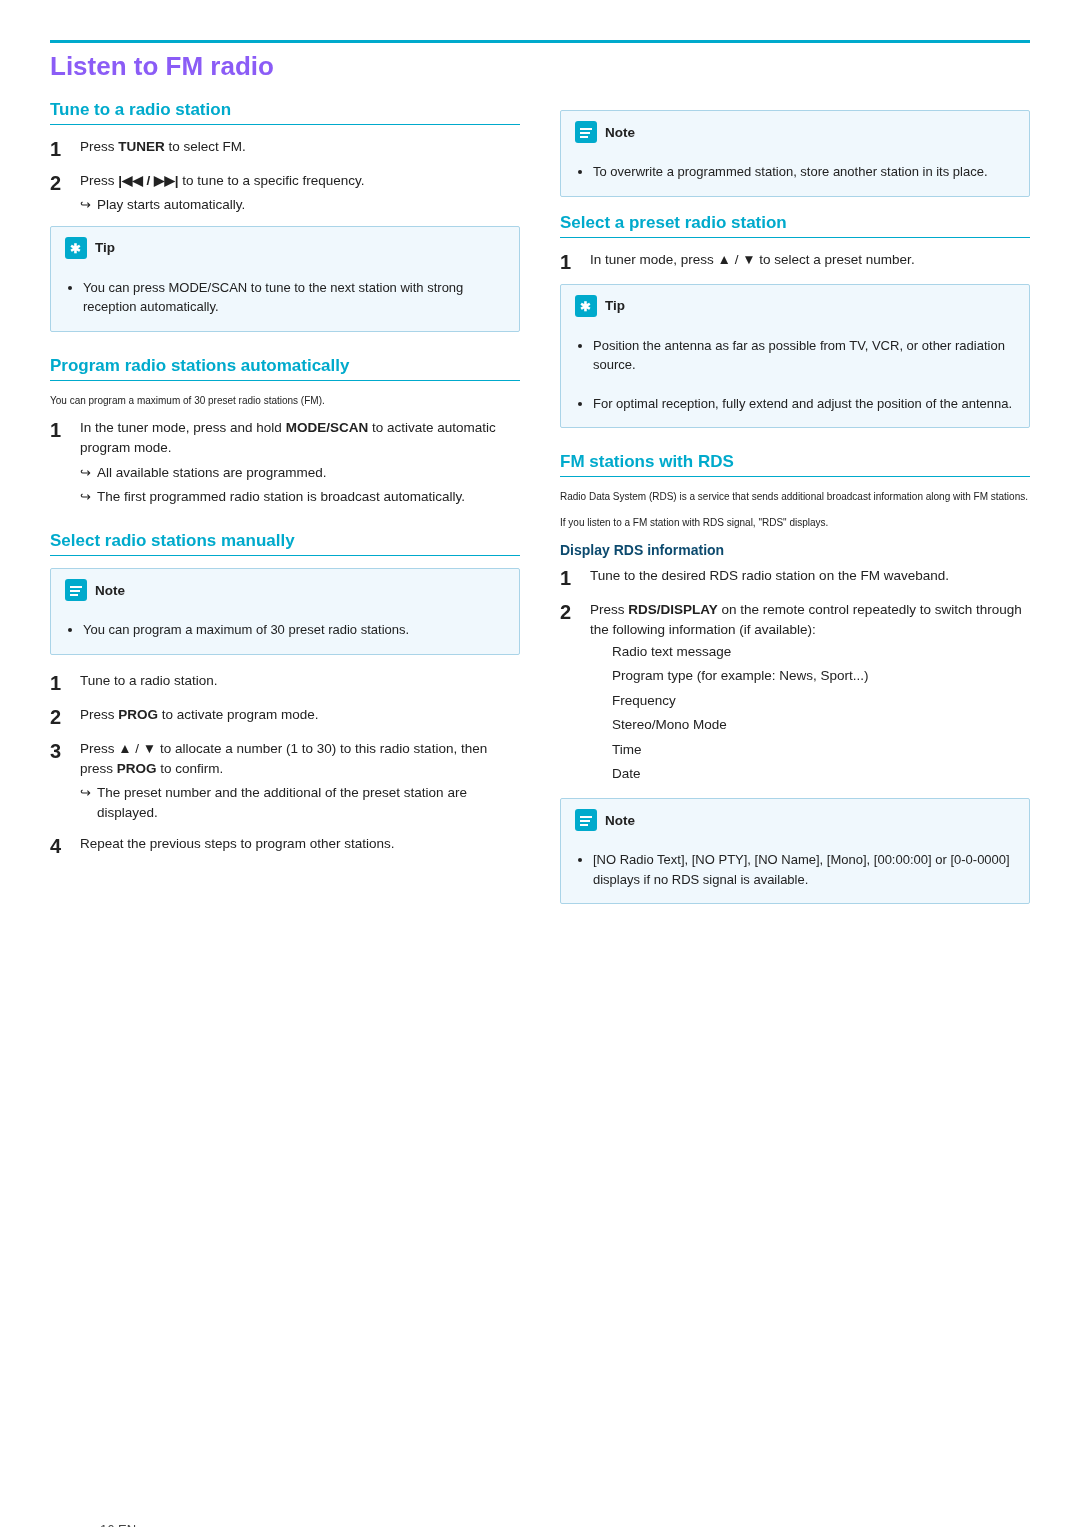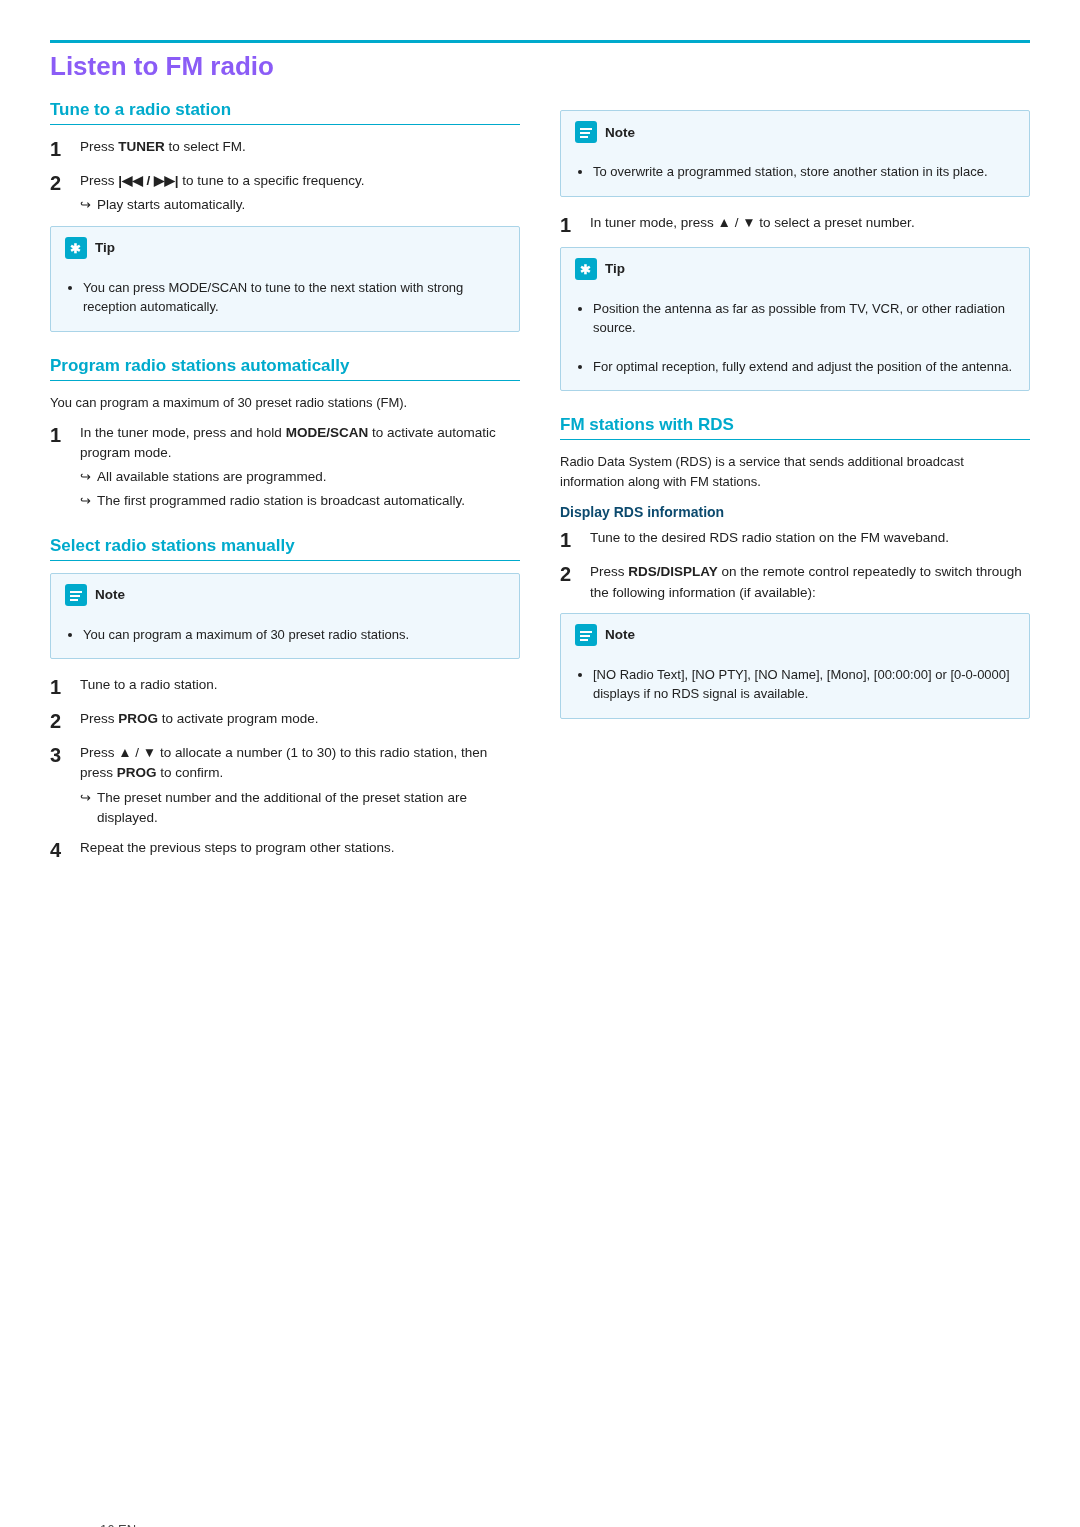--- a/index.html
+++ b/index.html
@@ -133,21 +133,21 @@
       list-style: disc;
       padding-left: 18px;
       font-size: 13px;
       line-height: 1.5;
     }
     .tip-box li, .note-box li {
       margin-bottom: 4px;
       margin-top: 19px;
     }
     .body-text {
-      font-size: 13px;
+      font-size: 10px;
       line-height: 1.55;
       margin-bottom: 10px;
     }
     .bold { font-weight: bold; margin-top: 11px; }
     .bullet-list {
       list-style: disc;
       padding-left: 22px;
       font-size: 13.5px;
       line-height: 1.6;
     }
@@ -294,20 +294,21 @@
             </svg>
           </div>
           <span>Note</span>
         </div>
         <ul>
           <li>To overwrite a programmed station, store another station in its place.</li>
         </ul>
       </div>
 
       <div class="section">
+        <h2 class="section-title">Select a preset radio station</h2>
         <ul class="numbered-list">
           <li>
             <span class="num">1</span>
             <span class="list-content">In tuner mode, press ▲ / ▼ to select a preset number.</span>
           </li>
         </ul>
 
         <div class="tip-box">
           <div class="tip-header">
             <div class="tip-icon">
@@ -320,32 +321,41 @@
           <ul>
             <li>Position the antenna as far as possible from TV, VCR, or other radiation source.</li>
             <li>For optimal reception, fully extend and adjust the position of the antenna.</li>
           </ul>
         </div>
       </div>
 
       <div class="section">
         <h2 class="section-title">FM stations with RDS</h2>
         <p class="body-text">Radio Data System (RDS) is a service that sends additional broadcast information along with FM stations.</p>
+        <p class="body-text">If you listen to a FM station with RDS signal, "RDS" displays.</p>
 
         <h3 class="subsection-title">Display RDS information</h3>
 
         <ul class="numbered-list">
           <li>
             <span class="num">1</span>
             <span class="list-content">Tune to the desired RDS radio station on the FM waveband.</span>
           </li>
           <li>
             <span class="num">2</span>
             <span class="list-content">
               Press <span class="bold">RDS/DISPLAY</span> on the remote control repeatedly to switch through the following information (if available):
+              <ul class="bullet-list">
+                <li>Radio text message</li>
+                <li>Program type (for example: News, Sport...)</li>
+                <li>Frequency</li>
+                <li>Stereo/Mono Mode</li>
+                <li>Time</li>
+                <li>Date</li>
+              </ul>
             </span>
           </li>
         </ul>
 
         <div class="note-box">
           <div class="note-header">
             <div class="note-icon">
               <svg viewBox="0 0 14 14" width="14" height="14">
                 <rect x="1" y="3" width="12" height="2" fill="white"></rect>
                 <rect x="1" y="7" width="10" height="2" fill="white"></rect>

